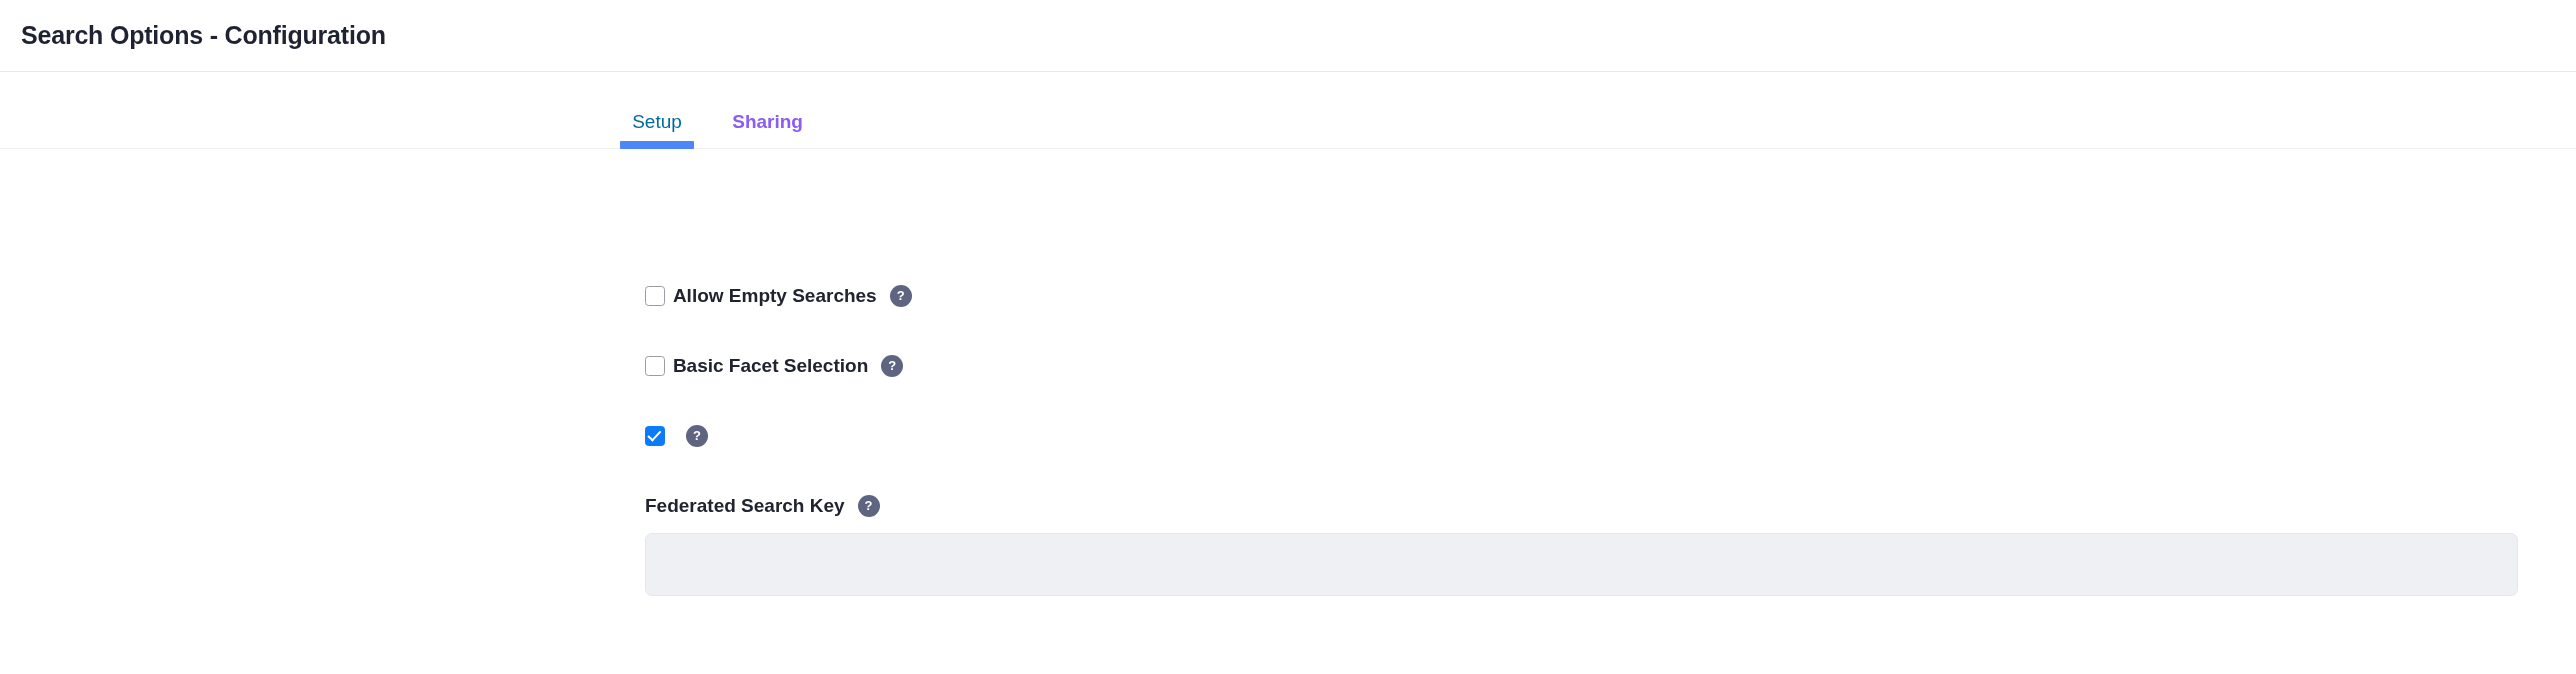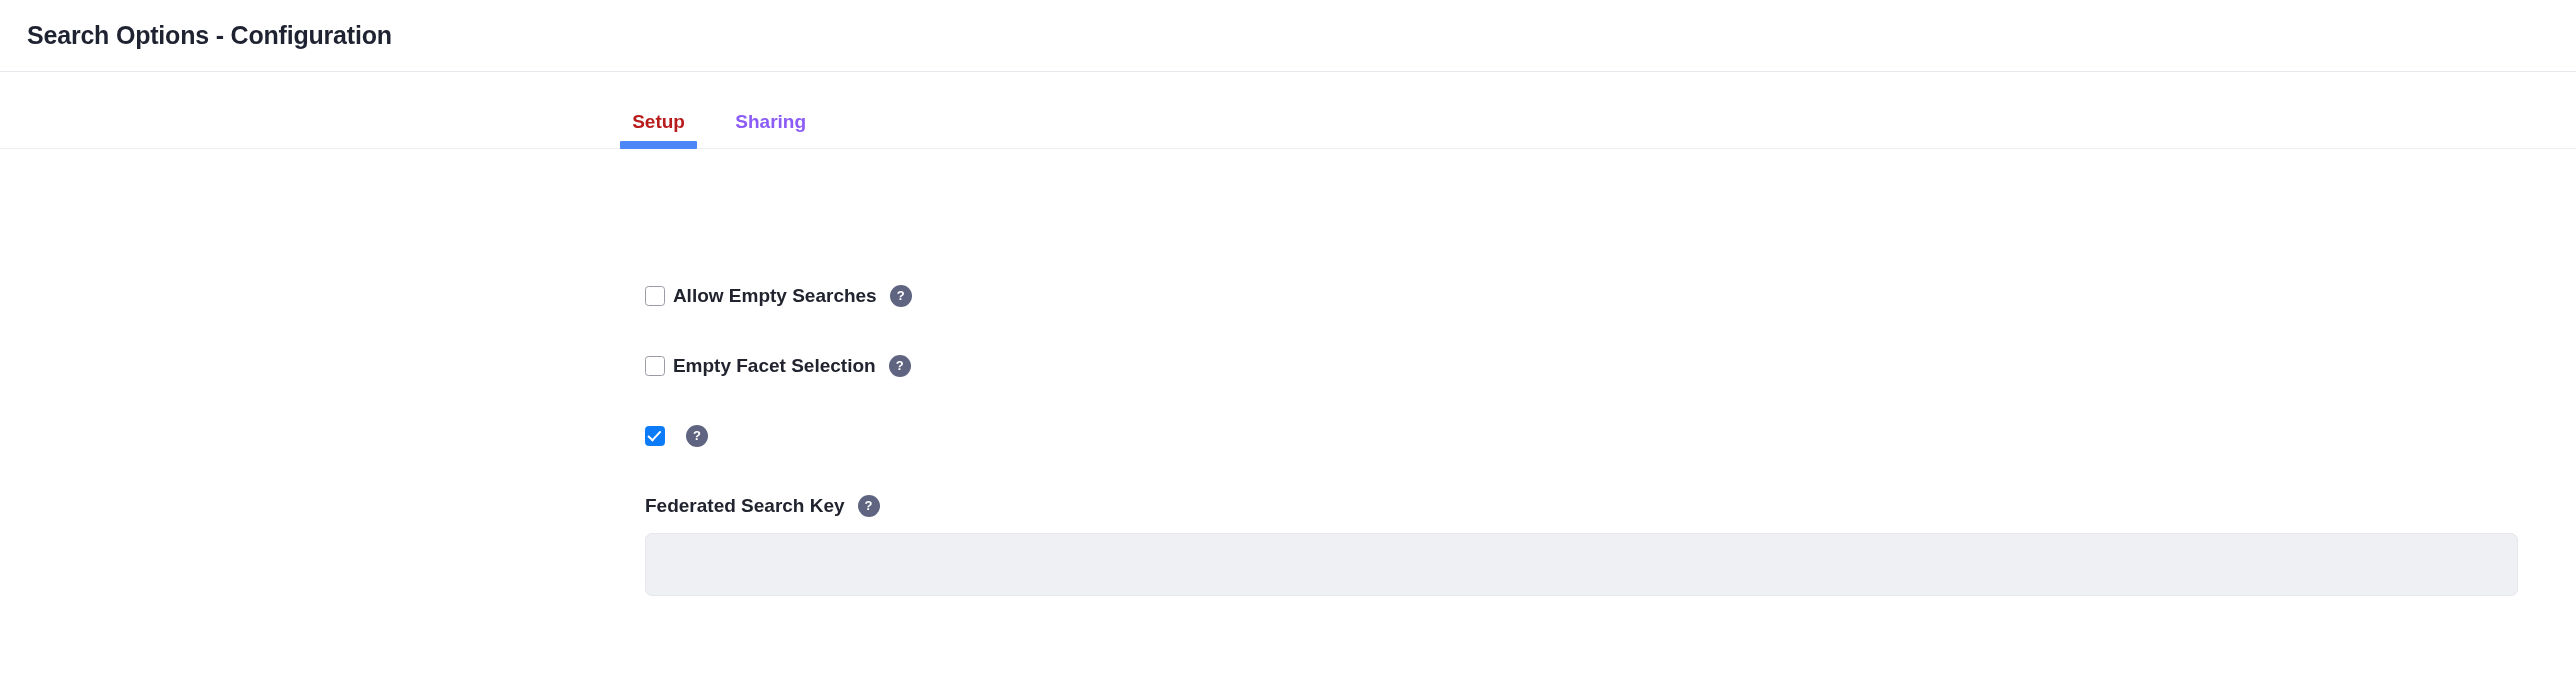--- a/index.html
+++ b/index.html
@@ -15,21 +15,21 @@
     color: #21242f;
     overflow: hidden;
   }
 
   
   .page-header {
     height: 72px;
     border-bottom: 0.9px solid #e7e8ee;
     display: flex;
     align-items: center;
-    padding-left: 27px;
+    padding-left: 21px;
     background: #ffffff;
   }
   .page-title {
     font-size: 25px;
     font-weight: bold;
     letter-spacing: -0.2px;
     color: #1f2331;
     line-height: 1;
     margin: 0;
     white-space: nowrap;
@@ -51,22 +51,22 @@
     padding: 0 0 17.5px 0;
     margin-right: 26px;
     background: none;
     border: none;
     font-family: inherit;
     cursor: pointer;
     white-space: nowrap;
   }
   .tab-label { display: inline-block; padding: 0 12.2px; }
   .tab.active .tab-label {
-    color: #b91c1c;
-    font-weight: bold;
+    color: #0369a1;
+    font-weight: normal;
   }
   .tab.inactive .tab-label {
     color: #8b5cf6;
     font-weight: bold;
   }
   .tab.active::after {
     content: "";
     position: absolute;
     left: 0;
     right: 0;
@@ -191,21 +191,21 @@
 <div class="form-body">
 
   <div class="form-row">
     <span class="checkbox"></span>
     <span class="field-label">Allow Empty Searches</span>
     <span class="help-icon">?</span>
   </div>
 
   <div class="form-row">
     <span class="checkbox"></span>
-    <span class="field-label">Empty Facet Selection</span>
+    <span class="field-label">Basic Facet Selection</span>
     <span class="help-icon">?</span>
   </div>
 
   <div class="form-row">
     <span class="checkbox checked"></span>
     <span class="help-icon">?</span>
   </div>
 
   <div class="field-block">
     <div class="field-head">

